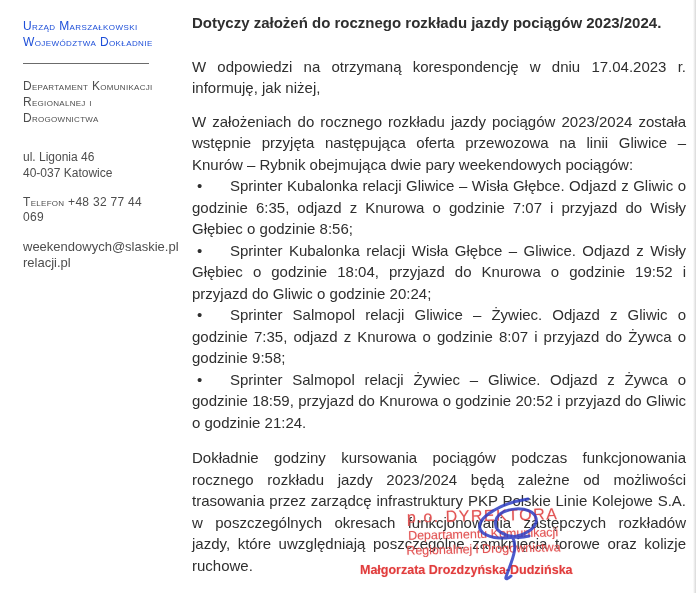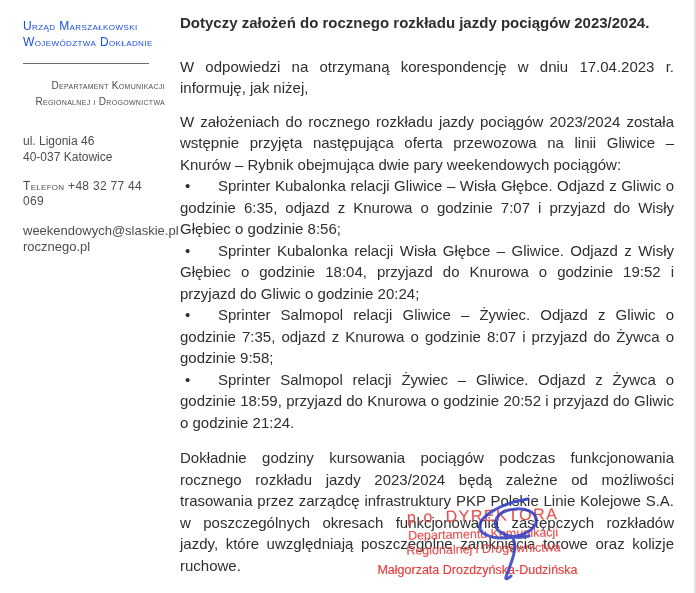--- a/index.html
+++ b/index.html
@@ -28,42 +28,41 @@
     font-size:12px;line-height:16px;
     letter-spacing:.4px;
     color:#1d4ed8;
   }
   .sidebar-divider{
     border:none;border-top:1.6px solid #6b6b6b;
     margin:13px 0 14px 0;width:126px;
   }
   .department{
     font-variant:small-caps;
-    font-size:10px;line-height:16px;
+    font-size:12px;line-height:16px;
     letter-spacing:.3px;
-    text-align:right;
   }
   .address{
     margin-top:23px;
     font-size:12px;line-height:16px;
   }
   .phone{
     margin-top:14px;
     font-variant:small-caps;
     font-size:12px;line-height:15px;
     letter-spacing:.3px;
   }
   .contact{
     margin-top:14px;
     font-size:13px;line-height:16px;
   }
 
   
   .main{
-    position:absolute;left:180px;top:12px;width:494px;
+    position:absolute;left:192px;top:12px;width:494px;
     font-size:15px;line-height:21.5px;
     color:#2f2f2f;
   }
   .subject{
     font-weight:bold;
     margin:0 0 22px 0;
   }
   .para{
     margin:0 0 12px 0;
     text-align:justify;
@@ -88,23 +87,23 @@
     line-height:14.5px;font-size:12.5px;
     text-shadow:0 0 1px rgba(226,85,85,.45);
   }
   .stamp-title{
     font-size:16px;line-height:19px;
     letter-spacing:1.5px;
     margin-bottom:2px;
   }
   .signer{
     position:absolute;left:360px;top:563px;width:235px;
-    text-align:center;
+    text-align:left;
     color:#e13d3d;
-    font-weight:normal;
+    font-weight:bold;
     font-size:12.5px;
     text-shadow:0 0 1px rgba(225,61,61,.4);
   }
   .signature{
     position:absolute;left:448px;top:492px;
   }
 </style>
 </head>
 <body>
 
@@ -120,21 +119,21 @@
     <div>Departament Komunikacji</div>
     <div>Regionalnej i Drogownictwa</div>
   </div>
   <div class="address">
     <div>ul. Ligonia 46</div>
     <div>40-037 Katowice</div>
   </div>
   <div class="phone">Telefon +48 32 77 44 069</div>
   <div class="contact">
     <div>weekendowych@slaskie.pl</div>
-    <div>rocznego.pl</div>
+    <div>relacji.pl</div>
   </div>
 </aside>
 
 <main class="main">
   <p class="subject">Dotyczy założeń do rocznego rozkładu jazdy pociągów 2023/2024.</p>
 
   <p class="para">W odpowiedzi na otrzymaną korespondencję w dniu 17.04.2023 r. informuję, jak niżej,</p>
 
   <p class="para" style="margin-bottom:0;">W założeniach do rocznego rozkładu jazdy pociągów 2023/2024 została wstępnie przyjęta następująca oferta przewozowa na linii Gliwice – Knurów – Rybnik obejmująca dwie pary weekendowych pociągów:</p>
 

